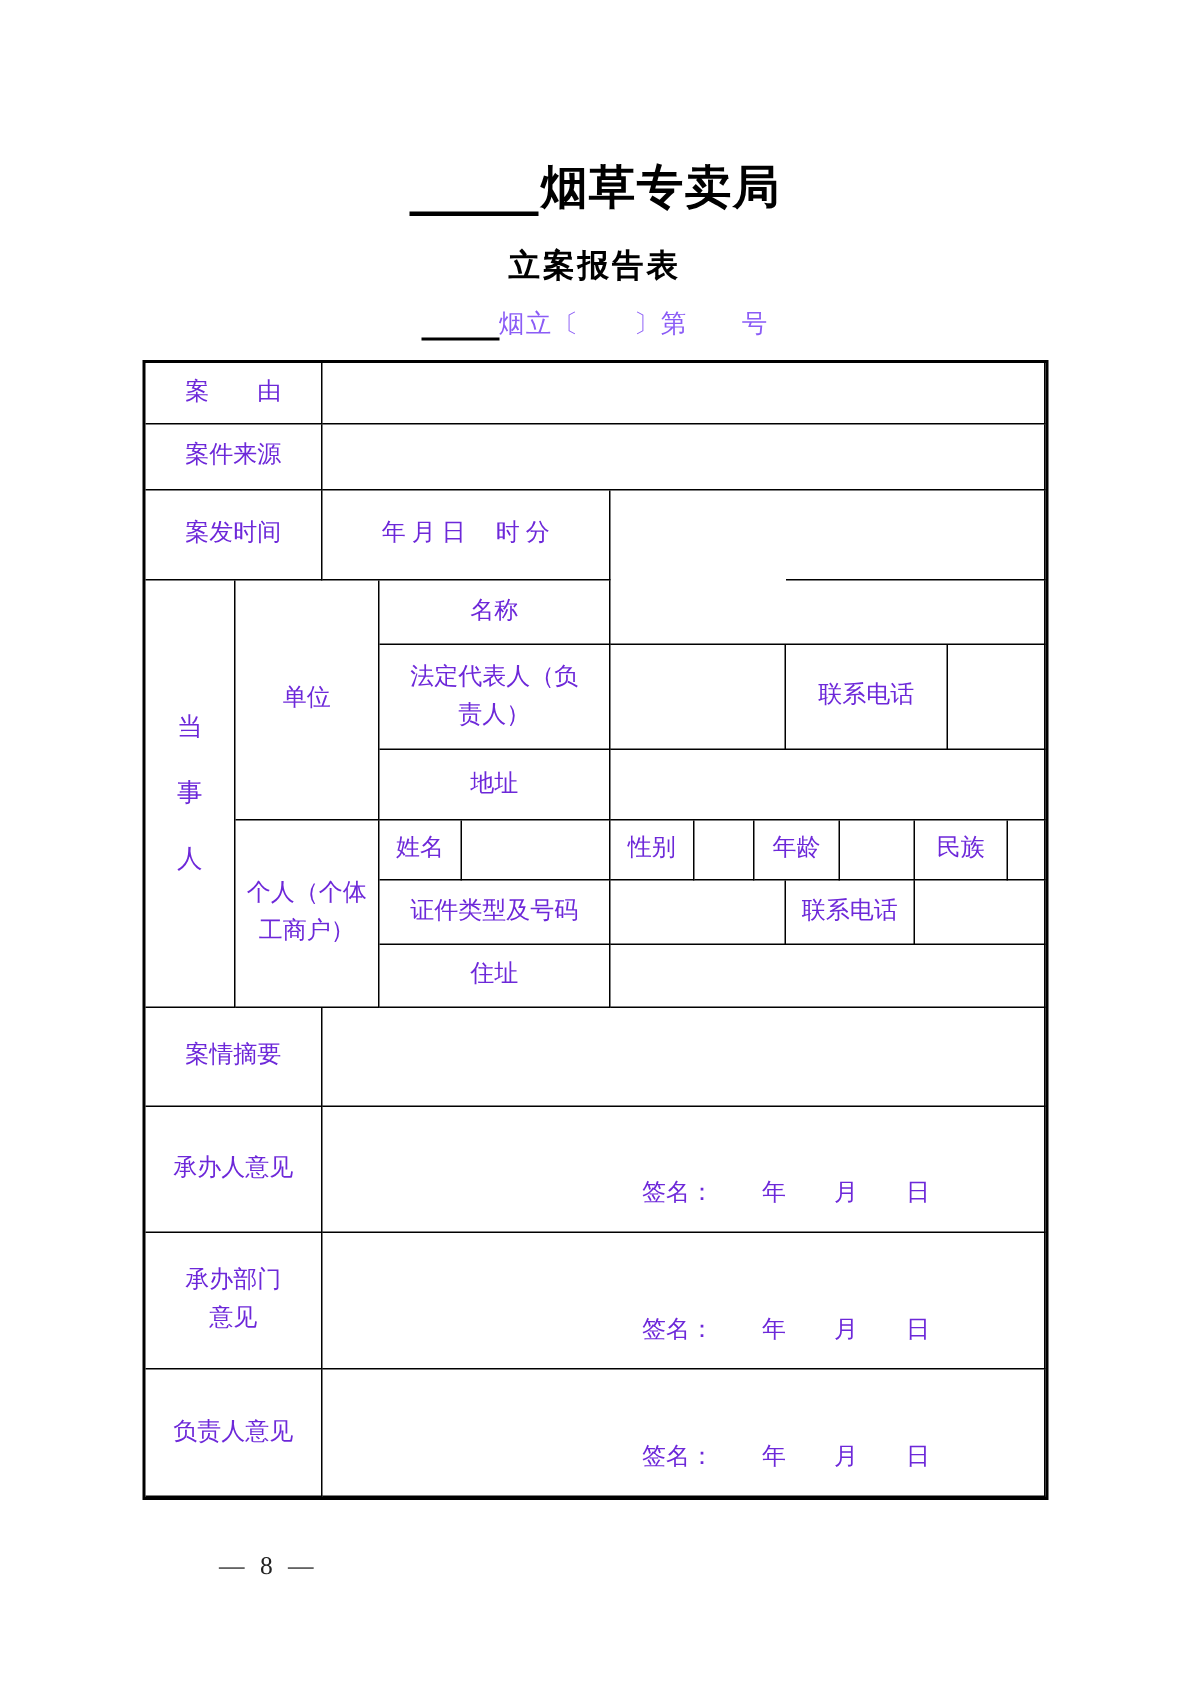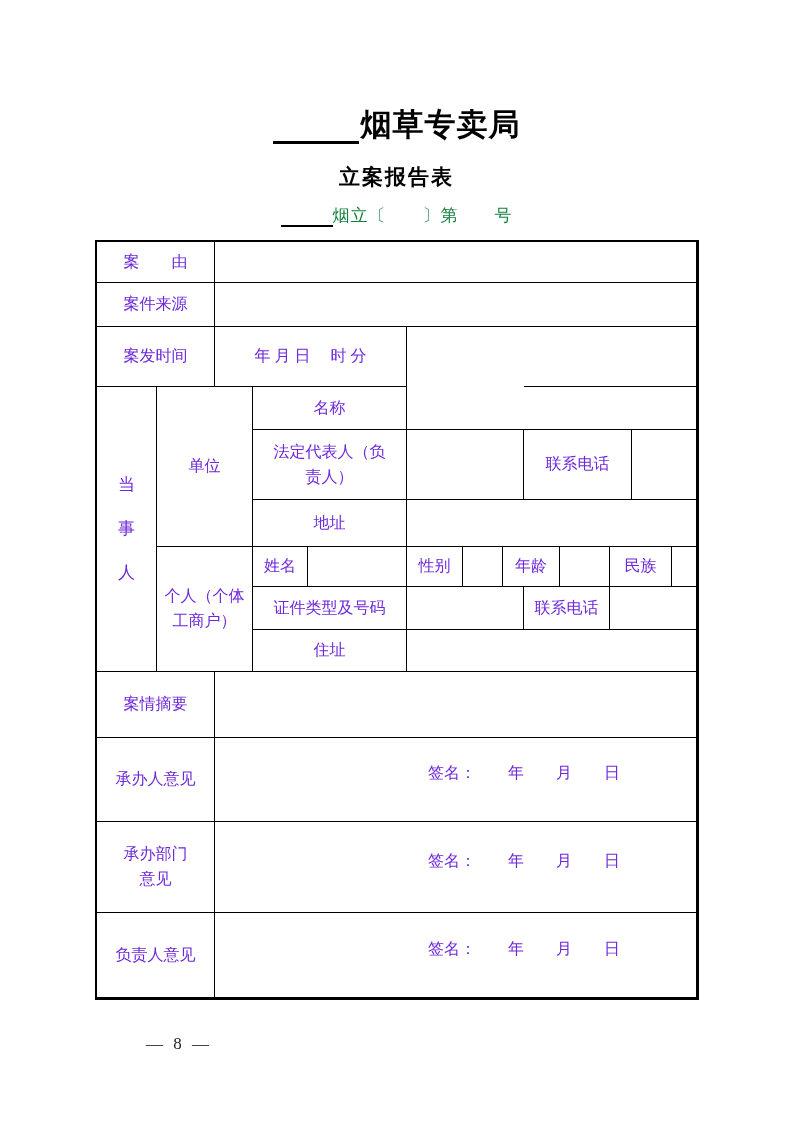--- a/index.html
+++ b/index.html
@@ -26,21 +26,21 @@
     vertical-align:bottom; margin-right:2px;
   }
   .form-title {
     position:absolute; top:163px; left:0; width:100%;
     text-align:center;
     font-family:"Liberation Sans","DejaVu Sans",sans-serif;
     font-weight:bold; font-size:21px; letter-spacing:2px; color:#000;
   }
   .doc-line {
     position:absolute; top:204px; left:0; width:100%;
-    text-align:center; font-size:17px; letter-spacing:1px; color:#15803d;
+    text-align:center; font-size:17px; letter-spacing:1px; color:#8b5cf6;
   }
   .blank-short {
     display:inline-block; width:52px; height:18px;
     border-bottom:2px solid #000;
     vertical-align:bottom;
   }
 
   
   .form-grid {
     position:absolute; left:95px; top:240px;
@@ -57,21 +57,21 @@
     font-size:16px; line-height:1.55;
     text-align:center; white-space:pre-line;
     box-sizing:border-box; overflow:hidden; color:#6d28d9;
   }
   .vparty span {
     display:block; width:19px;
     word-break:break-all; line-height:44px; font-size:17px;
     text-align:center;
   }
   .sig-cell {
-    justify-content:flex-start;
+    align-items:flex-end; justify-content:flex-start;
     padding:0 0 12px 213px;
   }
   .sig-cell span { white-space:pre; font-size:16px; }
 
   
   .page-number {
     position:absolute; left:146px; top:1034px;
     font-size:17px; letter-spacing:3px; color:#222;
   }
 </style>

